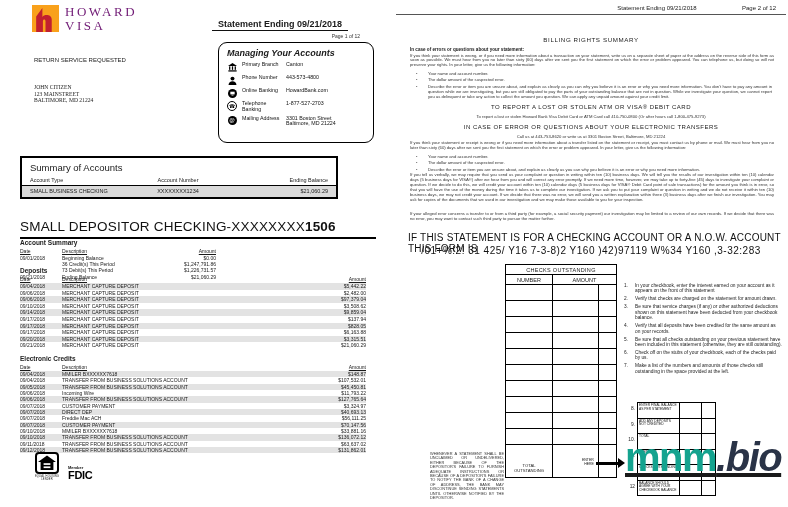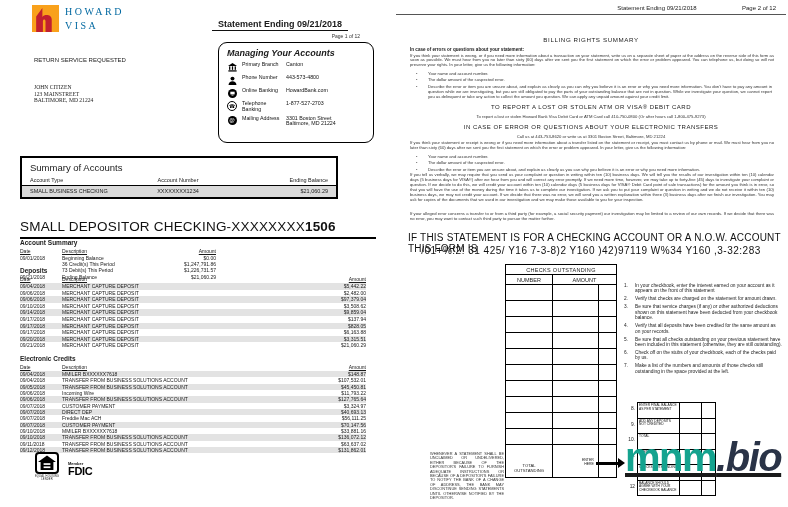--- a/index.html
+++ b/index.html
@@ -5,21 +5,21 @@
   html,body{margin:0;padding:0;background:#fff;}
   body{width:788px;height:507px;overflow:hidden;font-family:"Liberation Sans",sans-serif;color:#1a1a1a;}
   .sheet{position:relative;width:788px;height:507px;background:#fdfdfd;}
   .gutter{position:absolute;left:395px;top:0;bottom:0;width:2px;background:#d8d8d8;}
   .page{position:absolute;top:0;height:507px;width:394px;background:#fff;}
   #page1{left:0;} #page2{left:394px;}
 
   
   .hb-logo{position:absolute;left:32px;top:5px;display:flex;align-items:flex-start;}
   .hb-mark{width:27px;height:27px;display:block;}
-  .hb-name{margin-left:6px;font-family:"Liberation Serif",serif;font-size:10px;line-height:14px;letter-spacing:2.5px;color:#0369a1;}
+  .hb-name{margin-left:6px;font-family:"Liberation Serif",serif;font-size:13px;line-height:14px;letter-spacing:2.5px;color:#701a75;}
   .stmt-block{position:absolute;left:196px;top:13px;width:168px;text-align:center;}
   .stmt-title{display:inline-block;font-size:9px;font-weight:bold;border-bottom:1.2px solid #111;padding:0 6px 1px 6px;}
   .stmt-page{font-size:5px;color:#333;text-align:right;margin-top:2px;padding-right:4px;}
   .return-svc{position:absolute;left:34px;top:57px;font-size:6px;color:#222;}
   .addr{position:absolute;left:34px;top:84px;font-family:"Liberation Serif",serif;font-size:5.6px;line-height:6.6px;color:#222;}
   .managing{position:absolute;left:218px;top:42px;width:156px;height:101px;border:1.5px solid #000;border-radius:9px;padding:5px 8px;box-sizing:border-box;background:#fff;}
   .mg-title{font-size:9px;font-weight:bold;font-style:italic;margin-bottom:4px;}
   .mg-row{display:flex;align-items:flex-start;margin-bottom:3px;}
   .mg-ic{width:10px;height:10px;flex:0 0 10px;margin-right:5px;display:flex;align-items:center;justify-content:center;}
   .mg-ic svg{width:9px;height:9px;display:block;}
@@ -47,21 +47,21 @@
   .c-amt{width:75px;flex:0 0 75px;text-align:right;}
   .zebra > div.trow:nth-of-type(odd){background:#e3e3e3;}
   #acct-summary{left:20px;top:239px;width:196px;}
   #acct-summary .trow{line-height:6.2px;}
   #acct-summary .c-amt{width:70px;flex:0 0 70px;}
   #deposits{left:20px;top:267px;width:346px;}
   #deposits .trow{line-height:6.6px;}
   #ecredits{left:20px;top:355px;width:346px;}
   #ecredits .trow{line-height:6.35px;}
 
-  .logos{position:absolute;left:30px;top:452px;display:flex;align-items:center;}
+  .logos{position:absolute;left:30px;top:452px;display:flex;align-items:flex-end;}
   .eh-block{width:34px;text-align:center;}
   .eh-box svg{width:24px;height:22px;display:block;margin:0 auto;}
   .eh-text{font-size:2.6px;letter-spacing:.2px;margin-top:1px;color:#111;}
   .fdic-block{margin-left:4px;margin-top:5px;line-height:1;}
   .fdic-member{font-size:4px;font-weight:bold;color:#111;}
   .fdic-big{font-size:11px;font-weight:900;letter-spacing:-.3px;color:#000;}
 
   
   .p2-stmt{position:absolute;left:178px;top:5px;width:170px;font-size:6px;text-align:center;color:#222;}
   .p2-page{position:absolute;right:12px;top:5px;font-size:6px;color:#222;}

